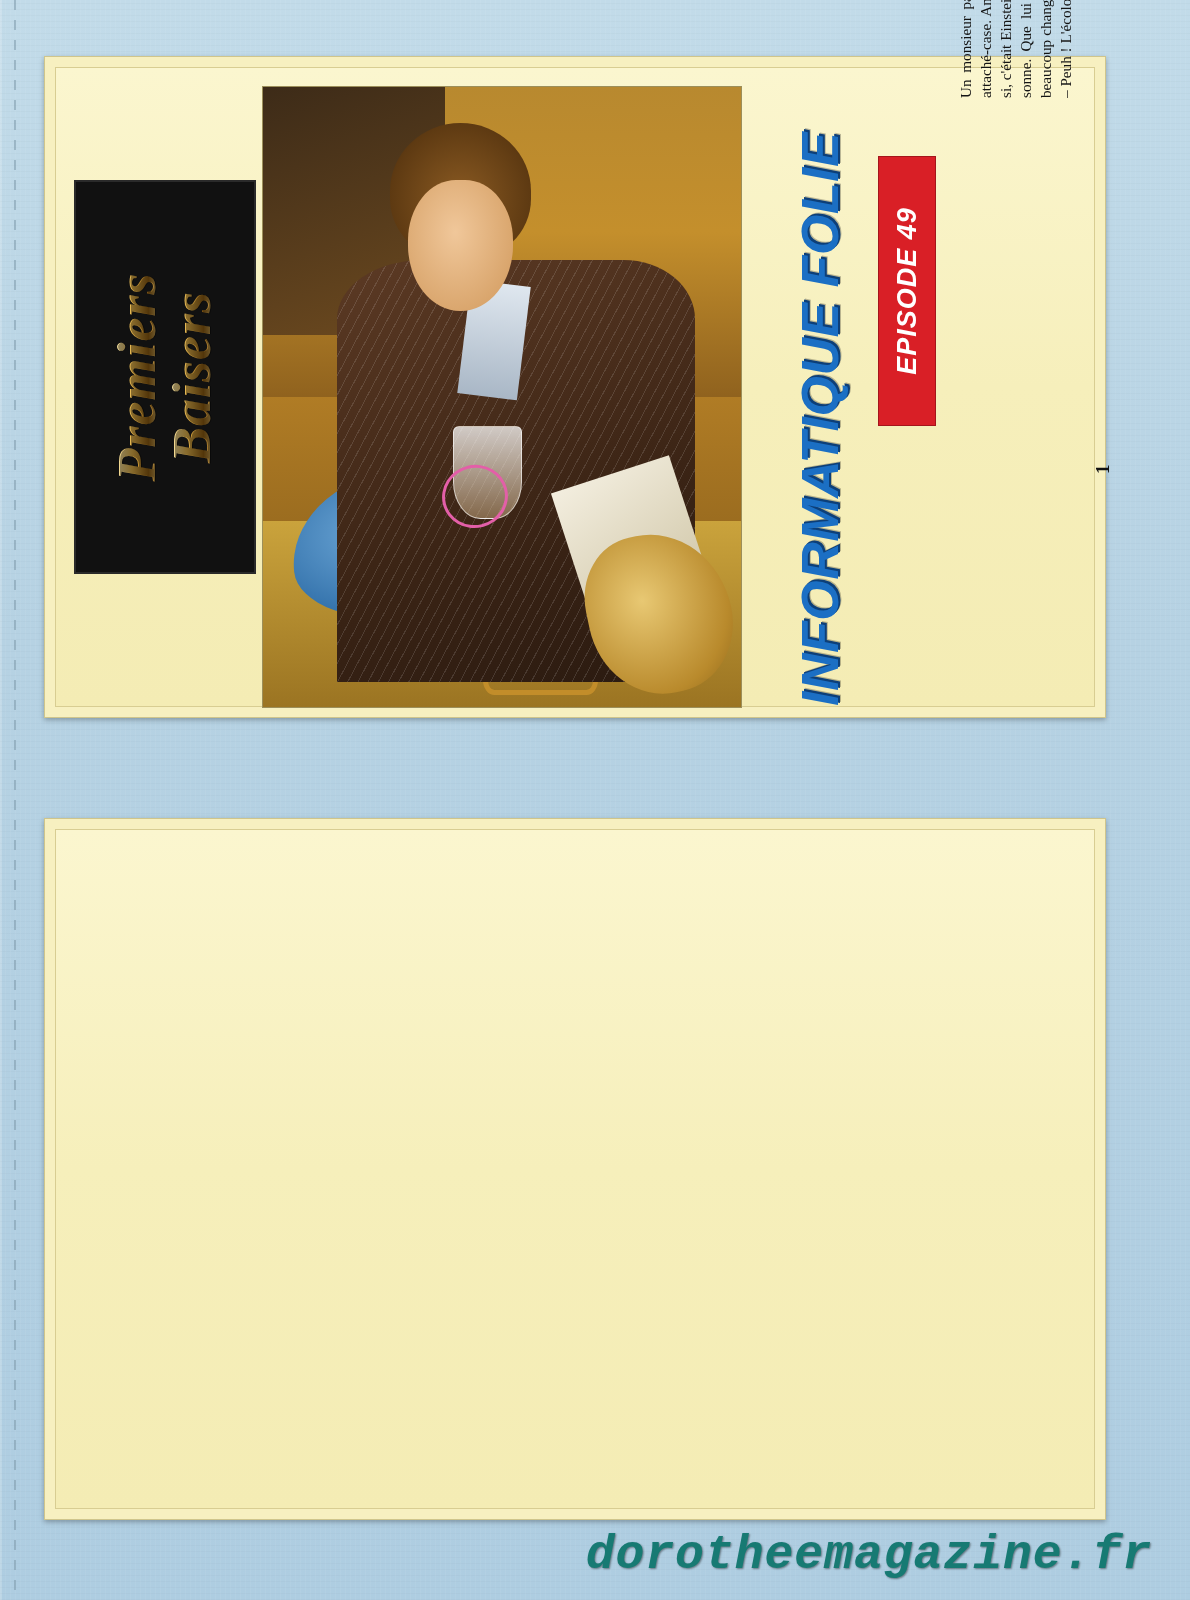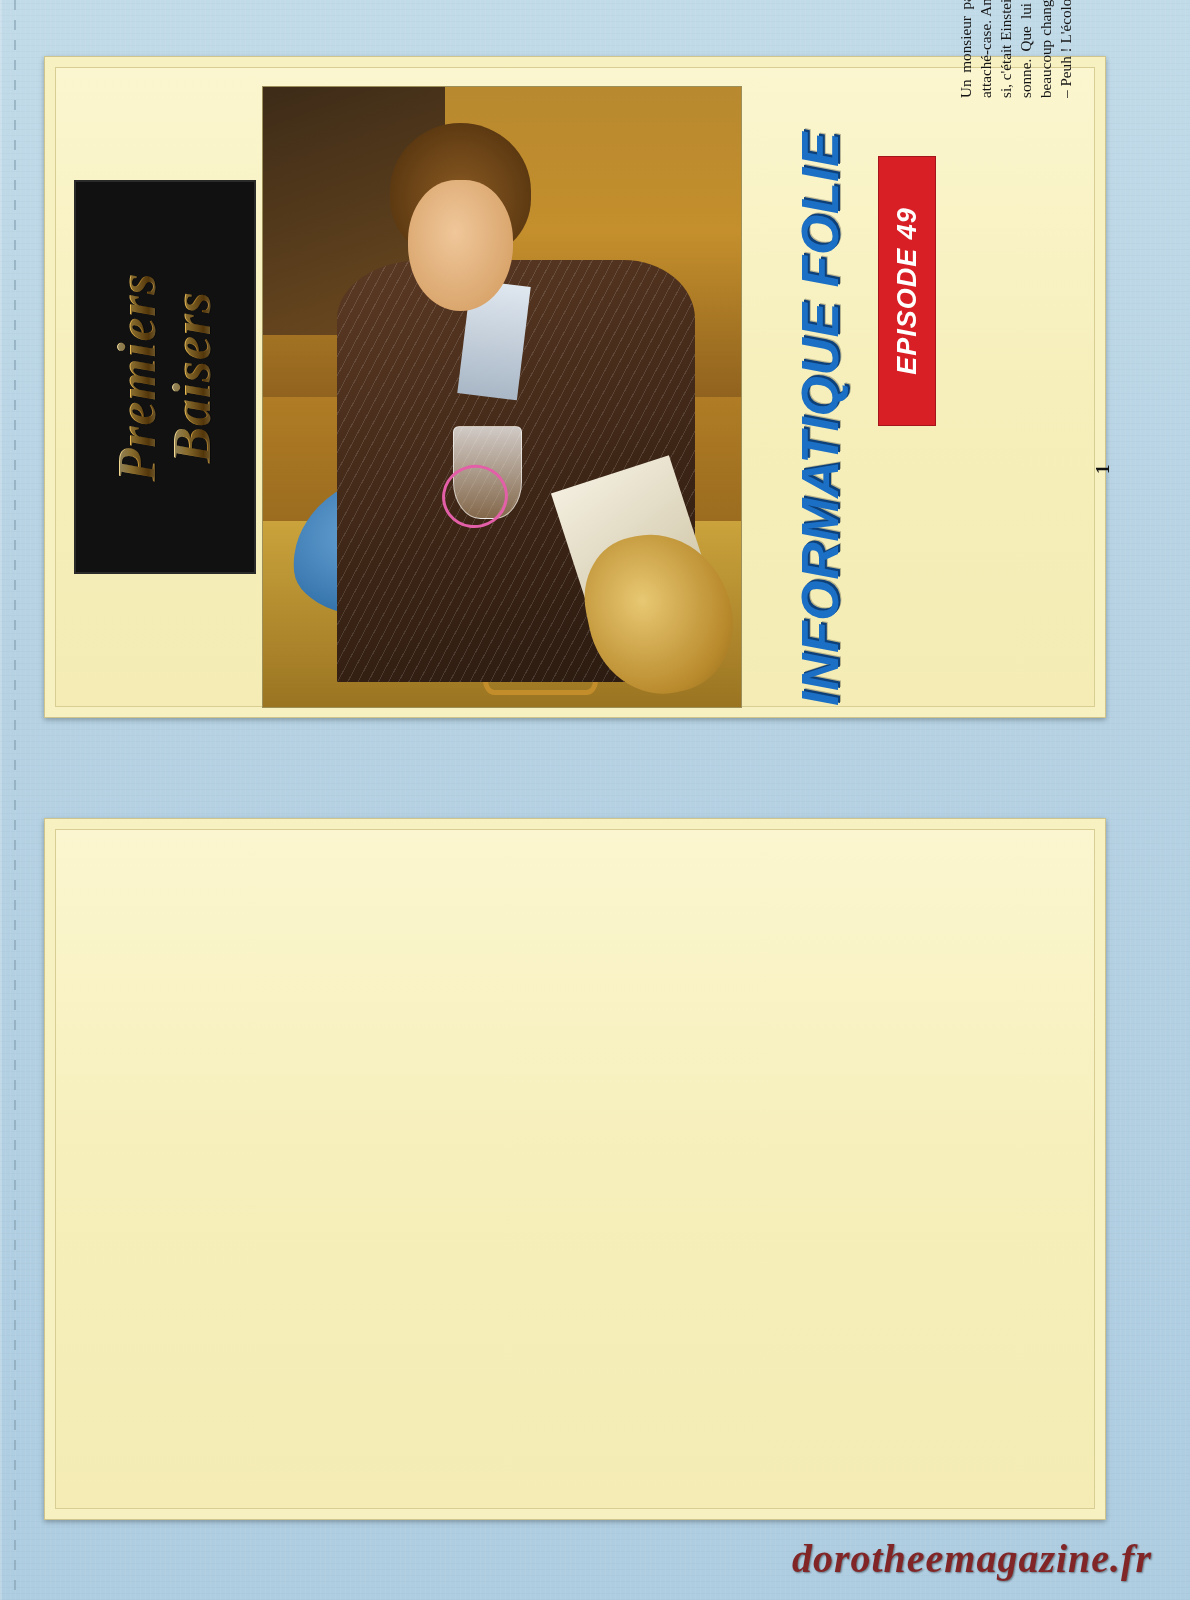--- a/index.html
+++ b/index.html
@@ -249,25 +249,25 @@
 
   
   #top-col-1{ left: 900px; top: 30px; width: 600px; }
   #top-col-2{ left: 960px; top: 30px; width: 600px; }
   #top-pagenum{ left: 1036px; top: 406px; }
 
   
   .watermark{
     position:absolute;
     right: 38px; bottom: 18px;
-    font-family:Liberation Serif, serif;
+    font-family:Liberation Mono, monospace;
     font-style: italic;
     font-weight: bold;
-    font-size: 40px;
-    color: #7f1d1d;
+    font-size: 48px;
+    color: #0f766e;
     letter-spacing: 1px;
     text-shadow: 1px 1px 2px rgba(0,0,0,.45);
     opacity: .95;
     white-space:nowrap;
   }
 </style>
 </head>
 <body>
 
 <div class="scan-bg"></div>

